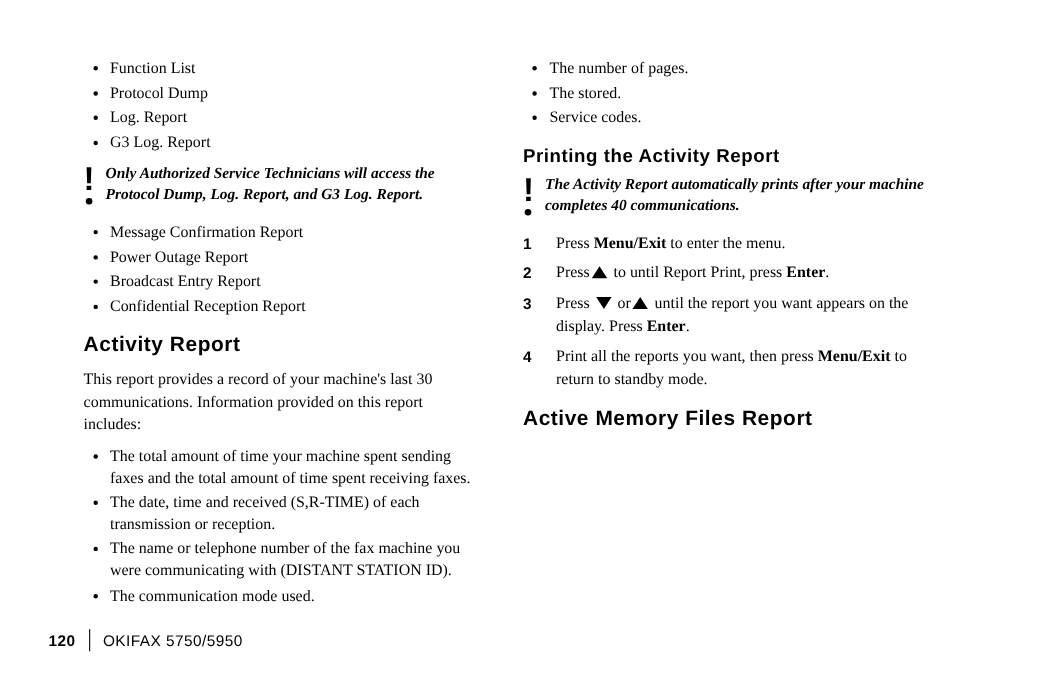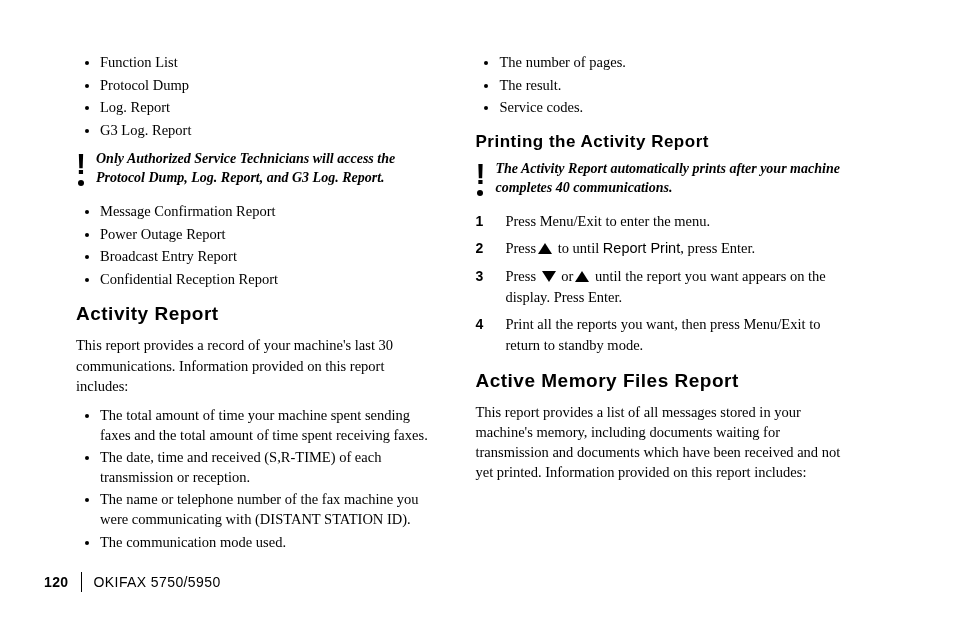--- a/index.html
+++ b/index.html
@@ -99,22 +99,22 @@
   }
   ol.steps > li::before {
     content: counter(step);
     position: absolute;
     left: 0;
     top: 0;
     font-weight: 700;
     font-family: Arial, Helvetica, sans-serif;
     font-size: 14px;
   }
-  .b { font-weight: 400; }
-  .sans { font-family: Liberation Sans, sans-serif; }
+  .b { font-weight: 700; }
+  .sans { font-family: Liberation Serif, serif; }
   .tri-up, .tri-down {
     display:inline-block;
     width:0; height:0;
     vertical-align: -1px;
     margin: 0 2px;
   }
   .tri-up   { border-left:7px solid transparent; border-right:7px solid transparent; border-bottom:11px solid #000; }
   .tri-down { border-left:7px solid transparent; border-right:7px solid transparent; border-top:11px solid #000; }
   .footer {
     position: absolute;
@@ -162,21 +162,21 @@
       <li>The date, time and received (S,R-TIME) of each transmission or reception.</li>
       <li>The name or telephone number of the fax machine you were communicating with (DISTANT STATION ID).</li>
       <li>The communication mode used.</li>
     </ul>
   </div>
 
   <div class="col col-right">
 
     <ul class="bullets">
       <li>The number of pages.</li>
-      <li>The result.</li>
+      <li>The stored.</li>
       <li>Service codes.</li>
     </ul>
 
     <h2 class="sec">Printing the Activity Report</h2>
 
     <div class="alert">
       <span class="bang">!</span>
       <span class="text">The Activity Report automatically prints after your machine completes 40 communications.</span>
     </div>
 
@@ -189,21 +189,20 @@
       </li>
       <li>
         <span>Press </span><span class="tri-down"></span><span> or</span><span class="tri-up"></span><span> until the report you want appears on the display.  Press </span><span class="b">Enter</span><span>.</span>
       </li>
       <li>
         <span>Print all the reports you want, then press </span><span class="b">Menu/Exit</span><span> to return to standby mode.</span>
       </li>
     </ol>
 
     <h1 class="big">Active Memory Files Report</h1>
-    <p class="body">This report provides a list of all messages stored in your machine's memory, including documents waiting for transmission and documents  which have been received and not yet printed.  Information provided on this report includes:</p>
   </div>
 
   <div class="footer">
     <span class="pnum">120</span>
     <span class="bar"></span>
     <span>OKIFAX 5750/5950</span>
   </div>
 </div>
 
 </body></html>

